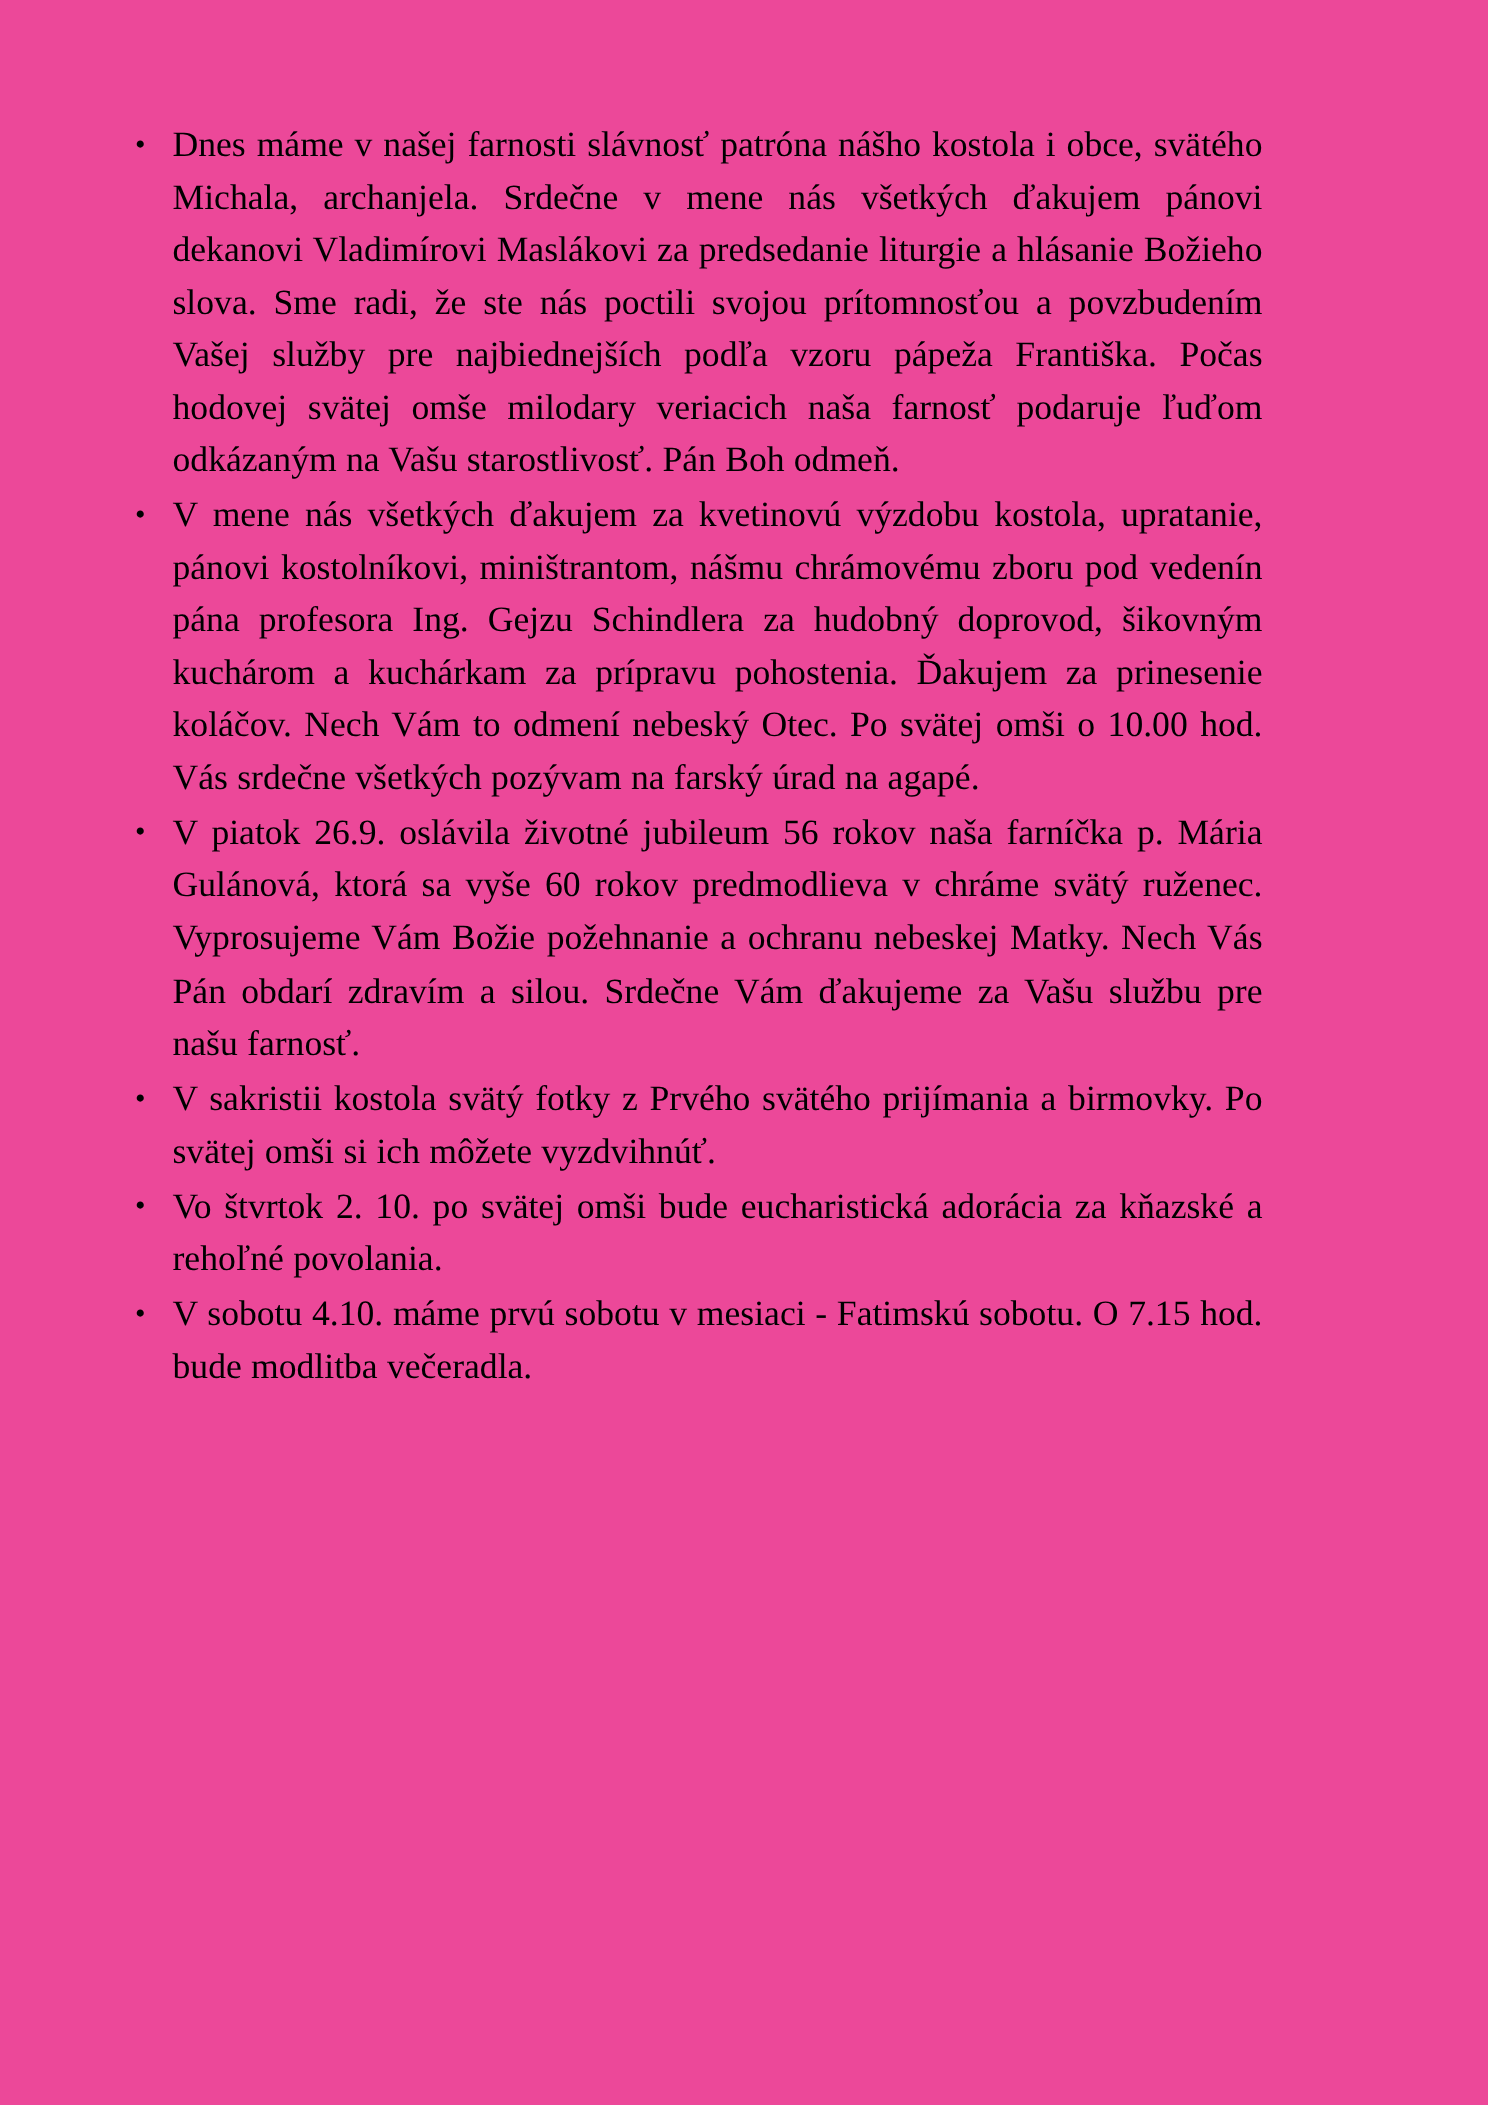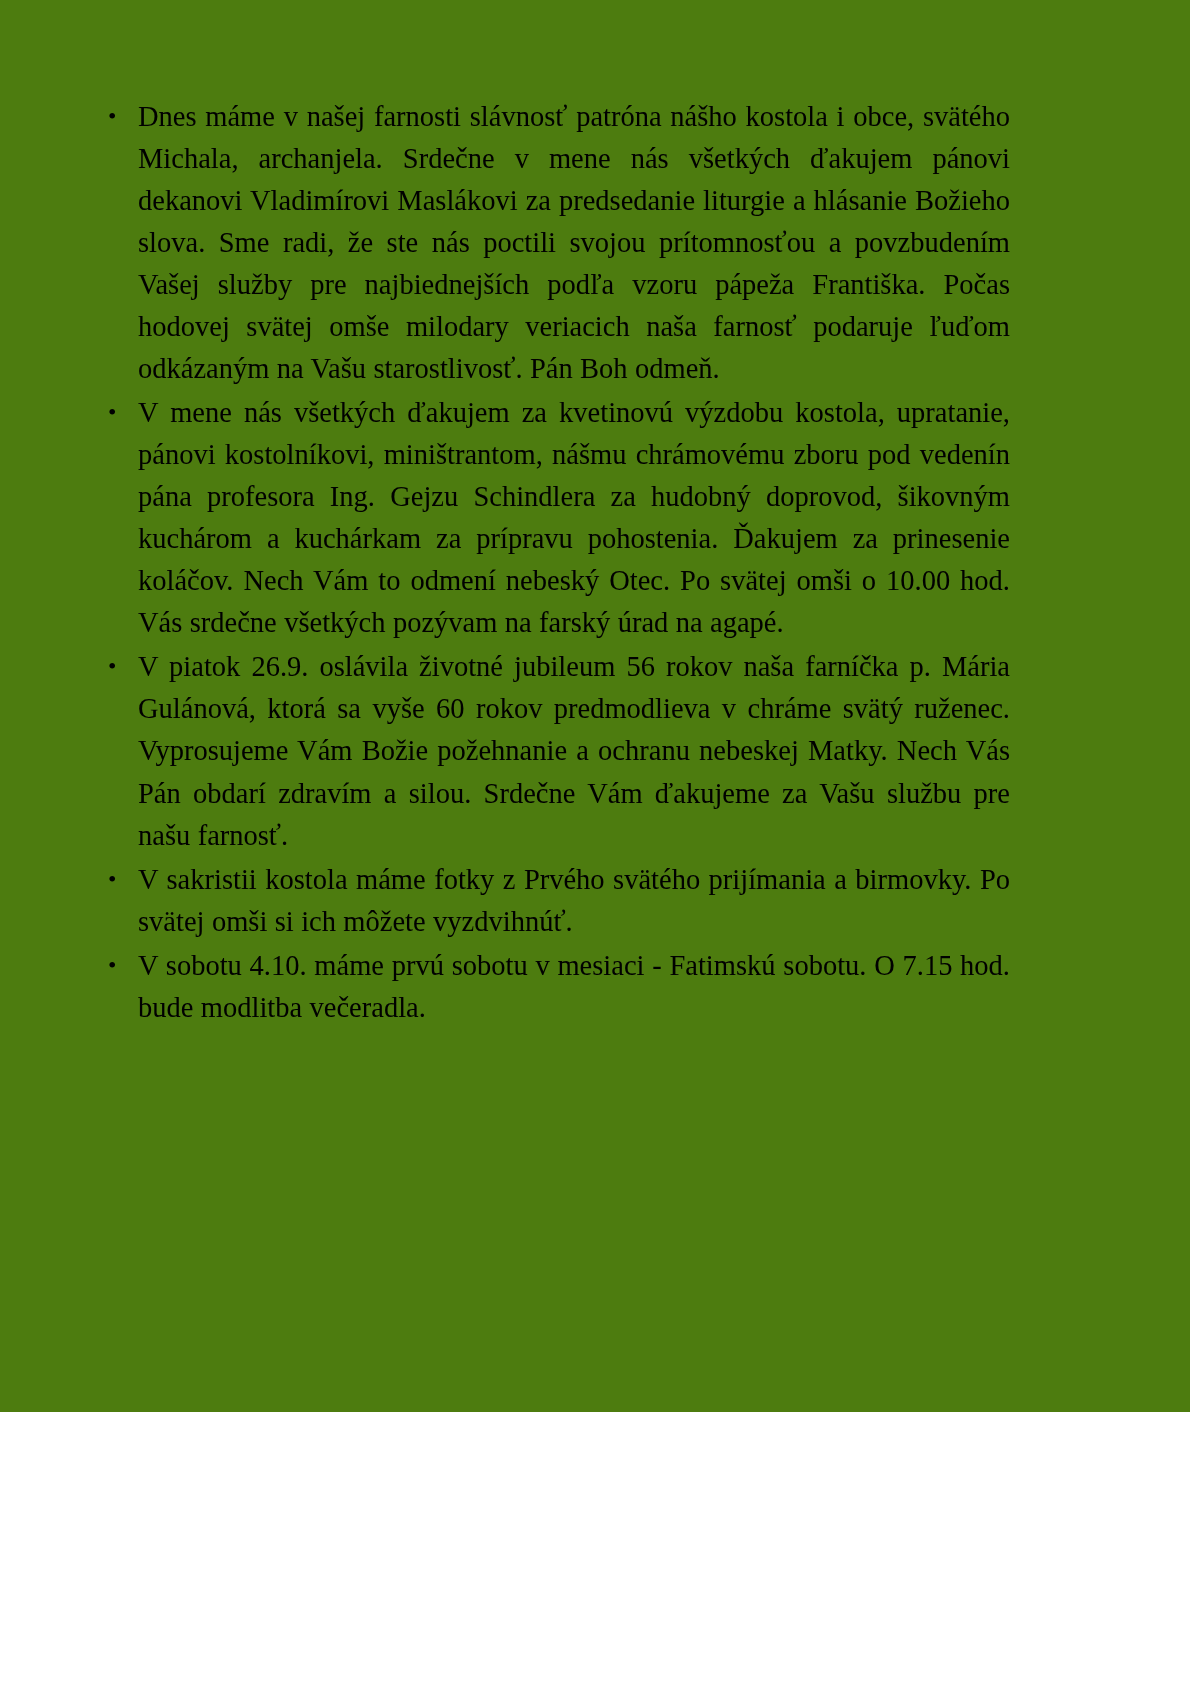--- a/index.html
+++ b/index.html
@@ -3,22 +3,22 @@
 <meta charset="utf-8">
 <style>
   html, body {
     margin: 0;
     padding: 0;
     background: #ffffff;
   }
   .page {
     position: relative;
     width: 1190px;
-    height: 1412px;
-    background: #4d7c0f;
+    height: 1684px;
+    background: #ec4899;
     box-sizing: border-box;
     overflow: hidden;
     font-family: "Liberation Serif", "DejaVu Serif", serif;
     color: #000000;
   }
   .content {
     position: absolute;
     left: 98px;
     top: 96px;
     width: 912px;
@@ -51,17 +51,18 @@
 </style>
 </head>
 <body>
 
 <div class="page">
   <div class="content">
     <ul class="announcements">
       <li><span>Dnes máme v našej farnosti slávnosť patróna nášho kostola i obce, svätého Michala, archanjela. Srdečne v mene nás všetkých ďakujem pánovi dekanovi Vladimírovi Maslákovi za predsedanie liturgie a hlásanie Božieho slova. Sme radi, že ste nás poctili svojou prítomnosťou a povzbudením Vašej služby pre najbiednejších podľa vzoru pápeža Františka. Počas hodovej svätej omše milodary veriacich naša farnosť podaruje ľuďom odkázaným na Vašu starostlivosť. Pán Boh odmeň.</span></li>
       <li><span>V mene nás všetkých ďakujem za kvetinovú výzdobu kostola, upratanie, pánovi kostolníkovi, miništrantom, nášmu chrámovému zboru pod vedenín pána profesora Ing. Gejzu Schindlera za hudobný doprovod, šikovným kuchárom a kuchárkam za prípravu pohostenia. Ďakujem za prinesenie koláčov. Nech Vám to odmení nebeský Otec. Po svätej omši o 10.00 hod. Vás srdečne všetkých pozývam na farský úrad na agapé.</span></li>
       <li><span>V piatok 26.9. oslávila životné jubileum 56 rokov naša farníčka p. Mária Gulánová, ktorá sa vyše 60 rokov predmodlieva v chráme svätý ruženec. Vyprosujeme Vám Božie požehnanie a ochranu nebeskej Matky. Nech Vás Pán obdarí zdravím a silou. Srdečne Vám ďakujeme za Vašu službu pre našu farnosť.</span></li>
-      <li><span>V sakristii kostola máme fotky z Prvého svätého prijímania a birmovky. Po svätej omši si ich môžete vyzdvihnúť.</span></li>
+      <li><span>V sakristii kostola svätý fotky z Prvého svätého prijímania a birmovky. Po svätej omši si ich môžete vyzdvihnúť.</span></li>
+      <li><span>Vo štvrtok 2. 10. po svätej omši bude eucharistická adorácia za kňazské a rehoľné povolania.</span></li>
       <li><span>V sobotu 4.10. máme prvú sobotu v mesiaci - Fatimskú sobotu. O 7.15 hod. bude modlitba večeradla.</span></li>
     </ul>
   </div>
 </div>
 
 </body></html>

